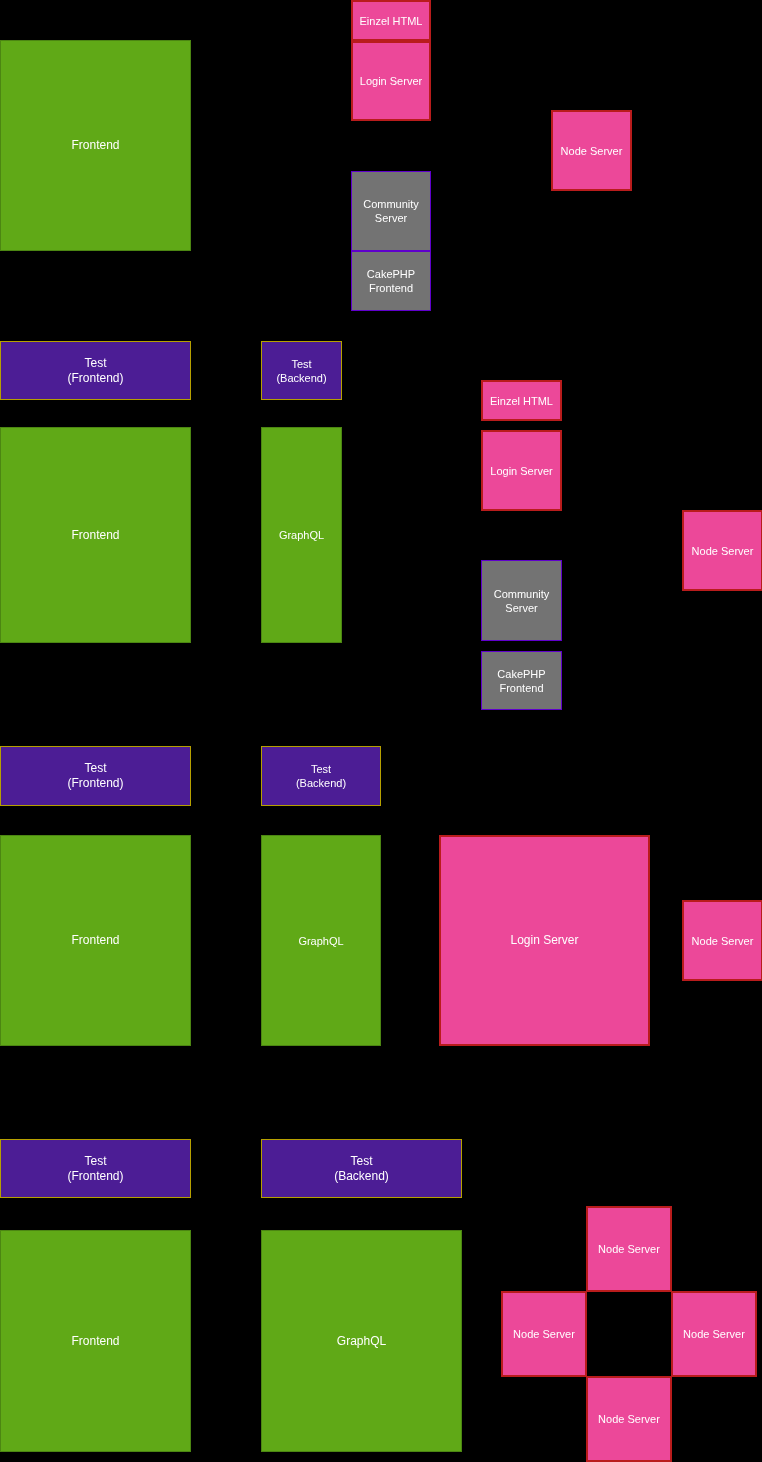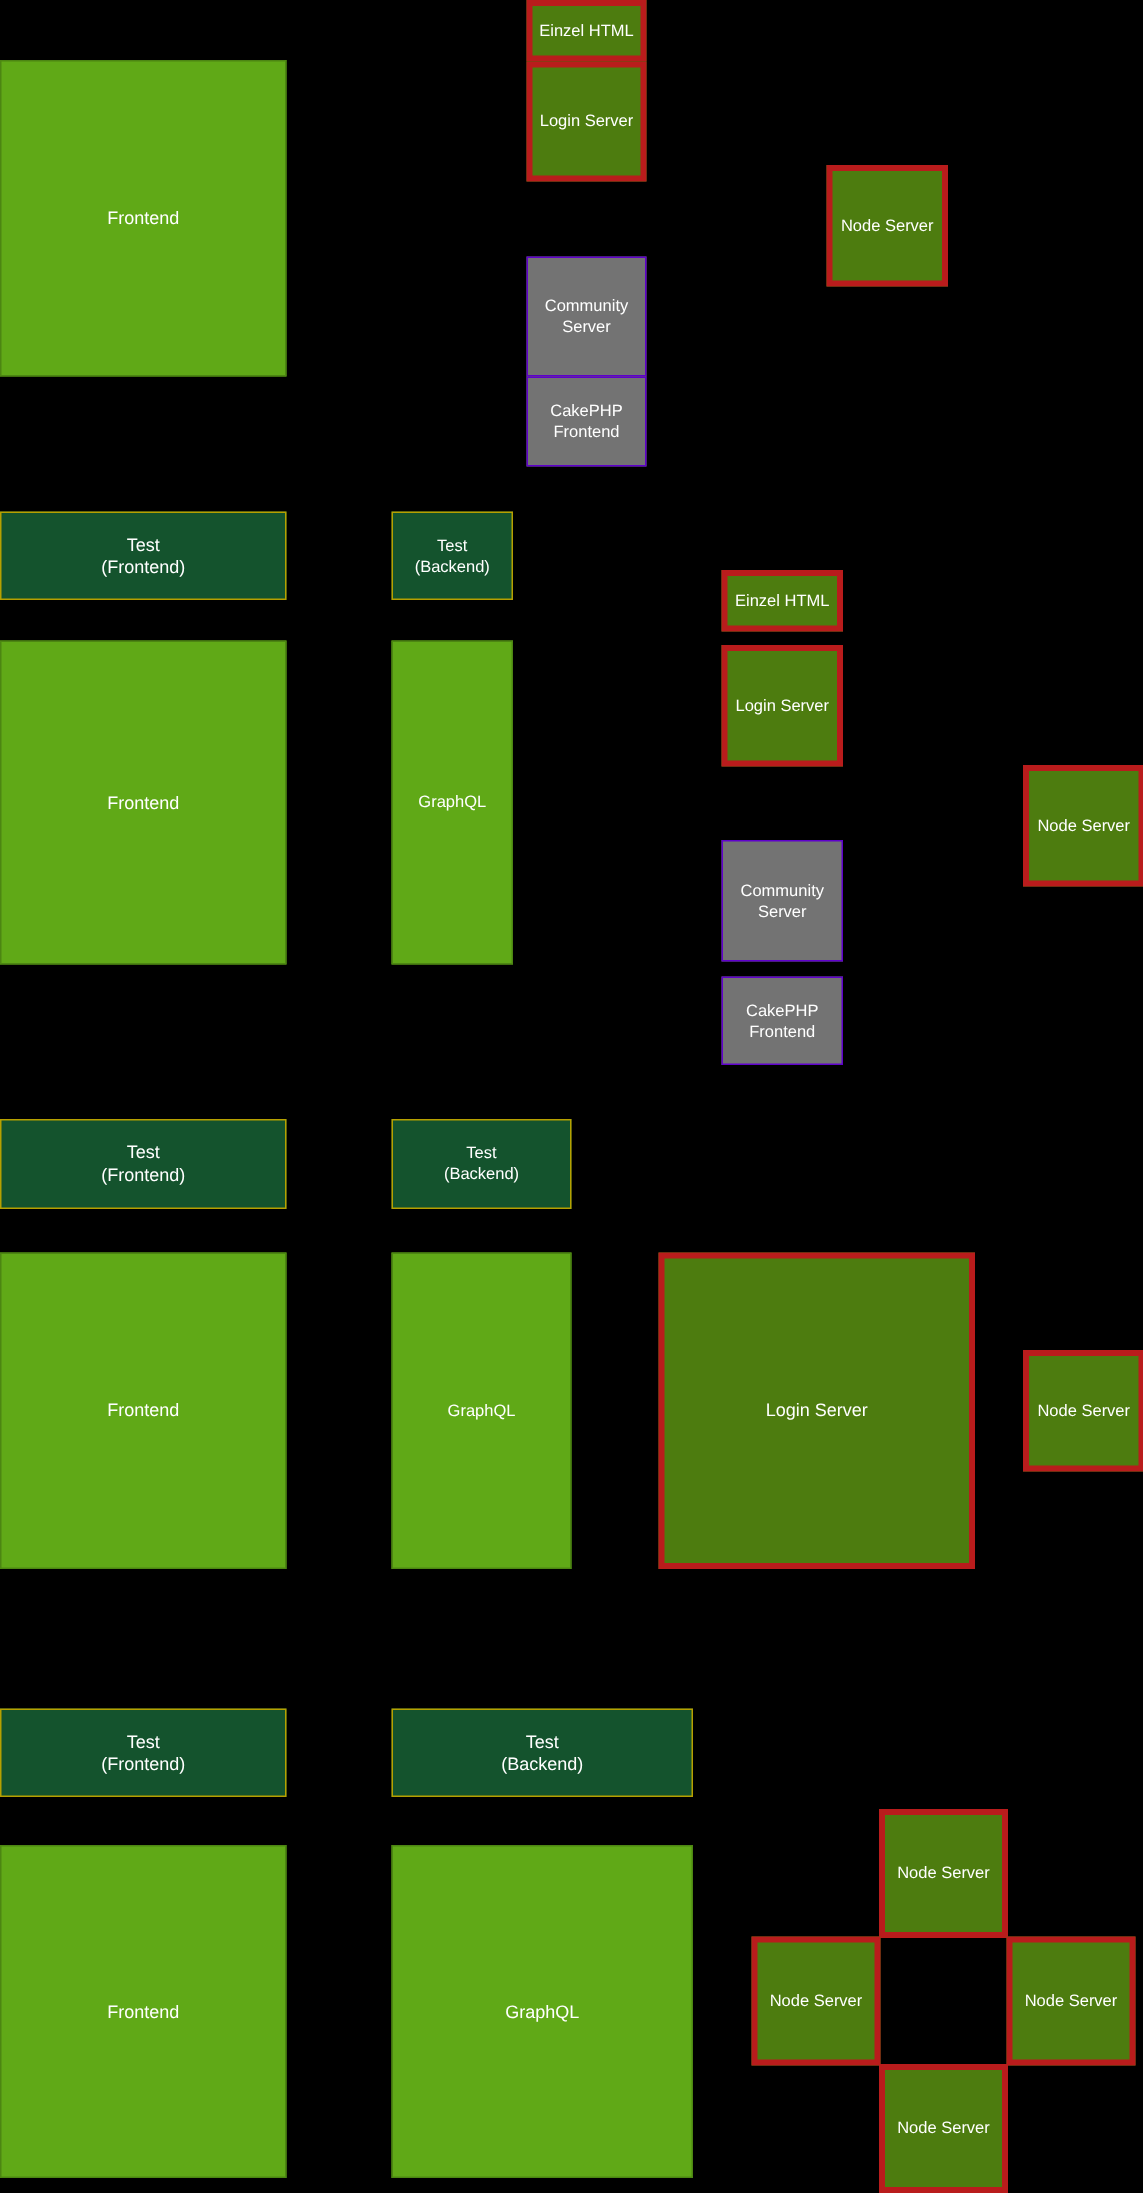--- a/index.html
+++ b/index.html
@@ -31,30 +31,30 @@
     font-family: "Liberation Sans", sans-serif;
     white-space: pre-line;
     padding: 2px;
     overflow: hidden;
   }
   .node.green {
     background: #60a917;
     border: 1px solid #4c8612;
   }
   .node.blue {
-    background: #4d7c0f;
-    border: 4px solid #b91c1c;
+    background: #ec4899;
+    border: 2px solid #b91c1c;
     text-align: center;
   }
   .node.purple {
     background: #737373;
     border: 1px solid #5f00cc;
   }
   .node.yellow {
-    background: #14532d;
+    background: #4c1d95;
     border: 1px solid #b6a000;
   }
   .node.large-label {
     font-size: 12px;
     line-height: 15px;
   }
 </style>
 </head>
 <body>
 

